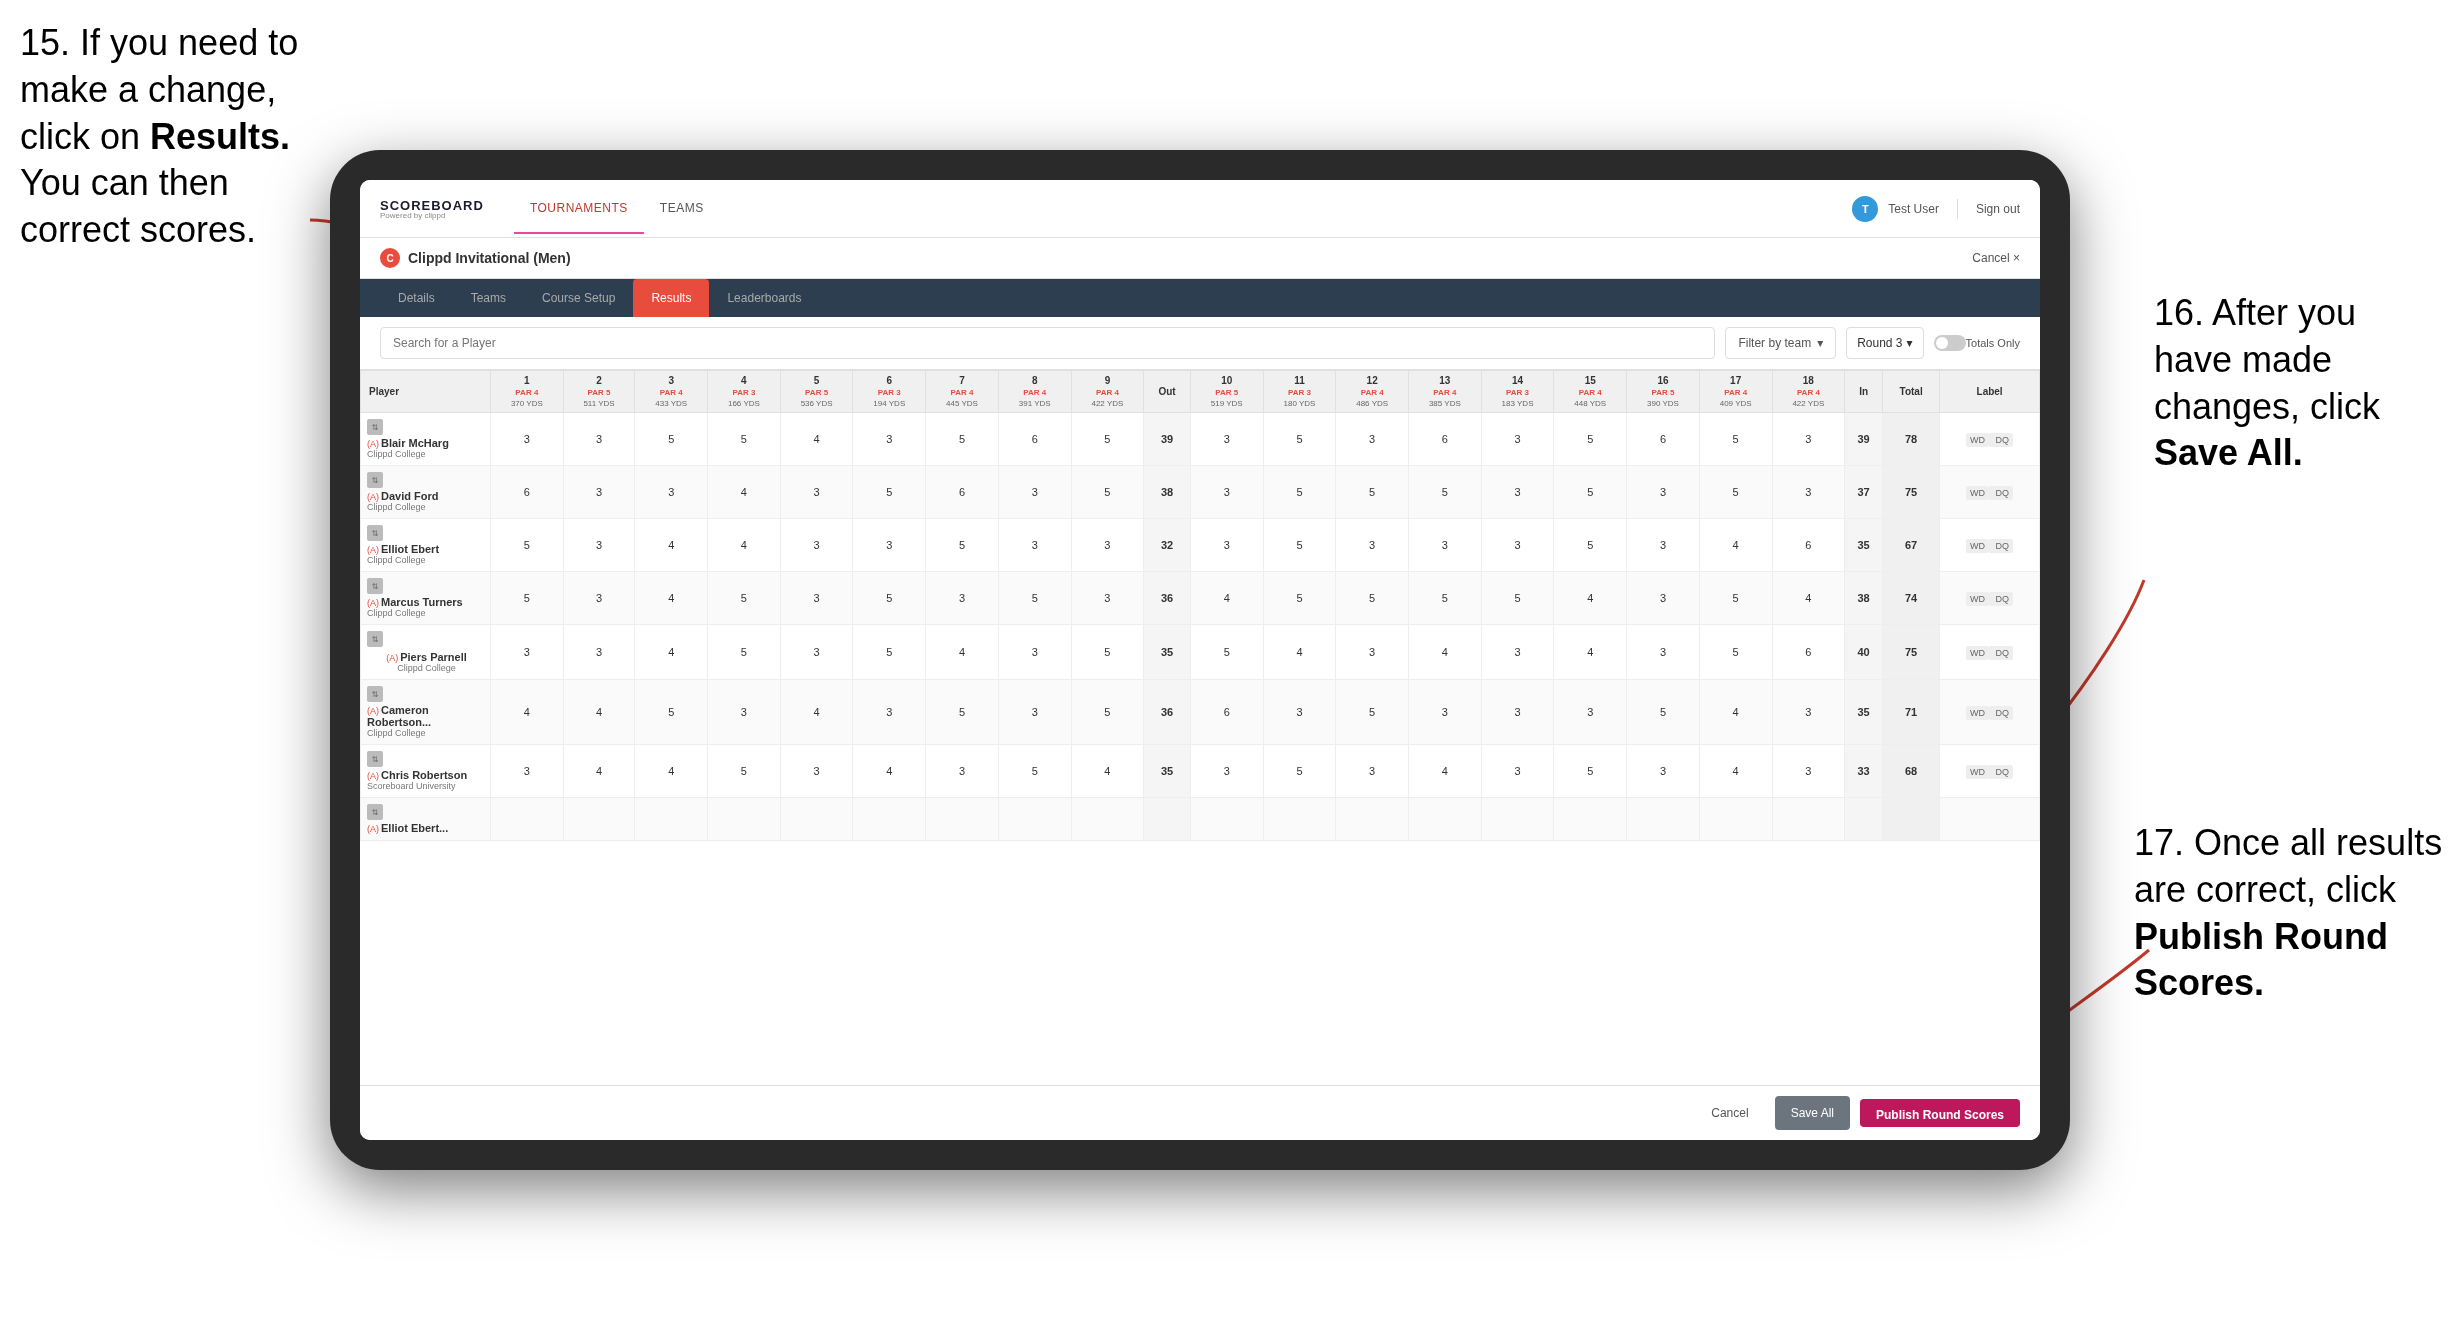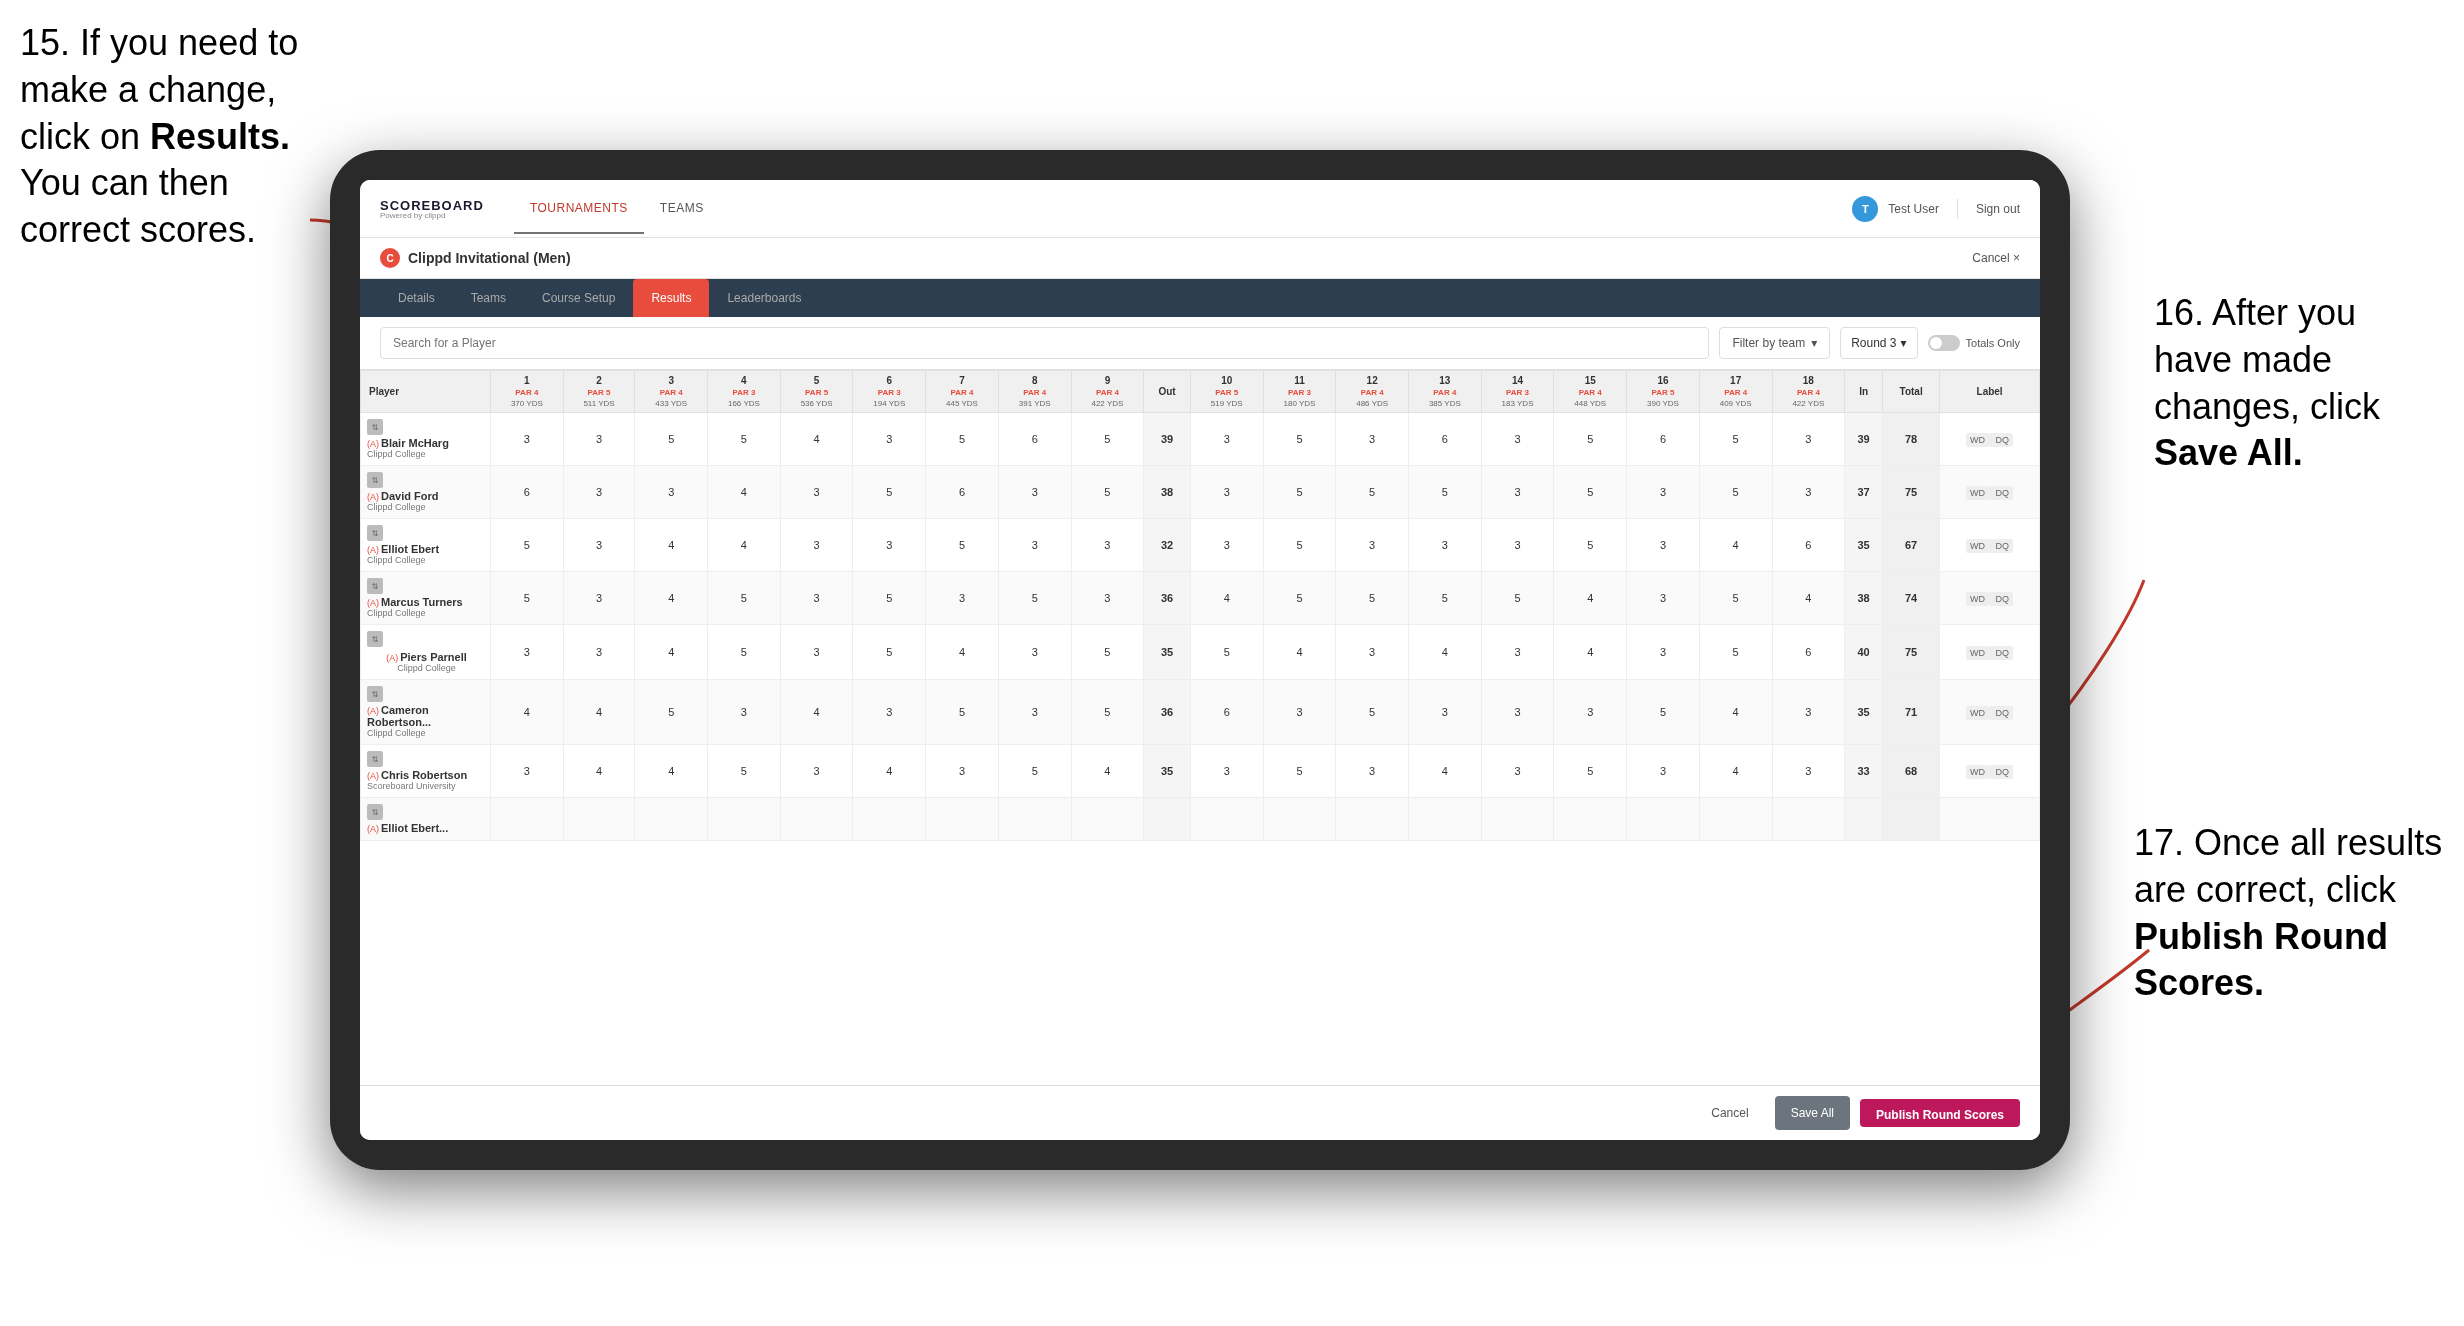--- a/index.html
+++ b/index.html
@@ -124,21 +124,21 @@
       align-items: center;
       font-size: 12px;
       color: #555;
       cursor: pointer;
       text-transform: uppercase;
       letter-spacing: 0.5px;
       border-bottom: 2px solid transparent;
     }
     .nav-link.active {
       color: #c0392b;
-      border-bottom: 2px solid #737373;
+      border-bottom: 2px solid #ec4899;
     }
 
     .nav-right {
       display: flex;
       align-items: center;
       gap: 10px;
       font-size: 12px;
       color: #555;
     }
 
@@ -263,21 +263,21 @@
       color: #333;
       cursor: pointer;
       display: flex;
       align-items: center;
       gap: 4px;
     }
 
     .toggle-area {
       display: flex;
       align-items: center;
-      gap: 6px;
+      gap: 0;
       font-size: 11px;
       color: #555;
     }
 
     .toggle-switch {
       width: 32px;
       height: 16px;
       background: #ccc;
       border-radius: 8px;
       position: relative;

